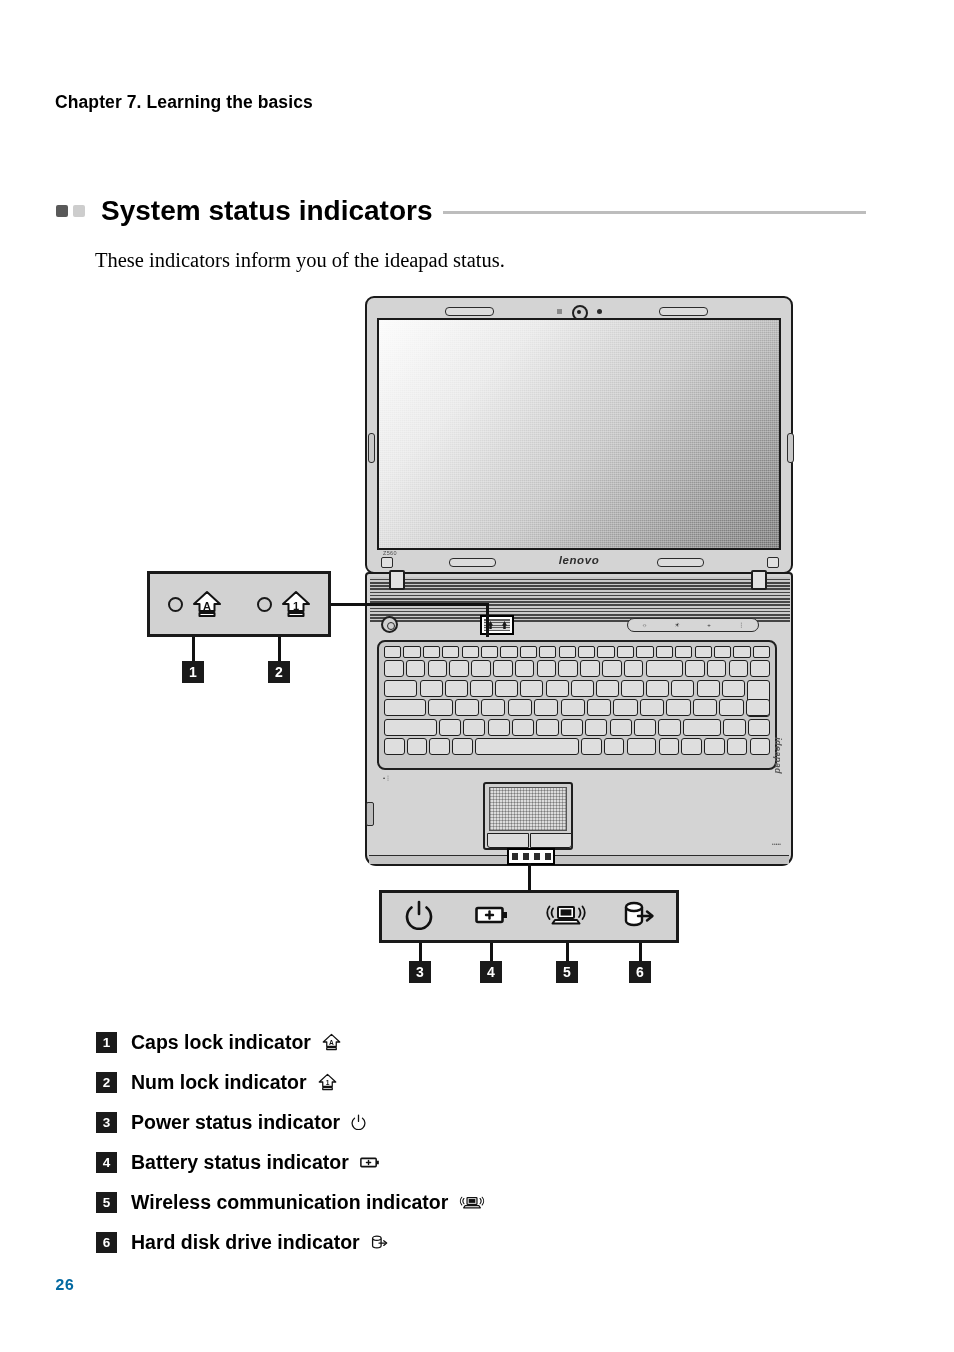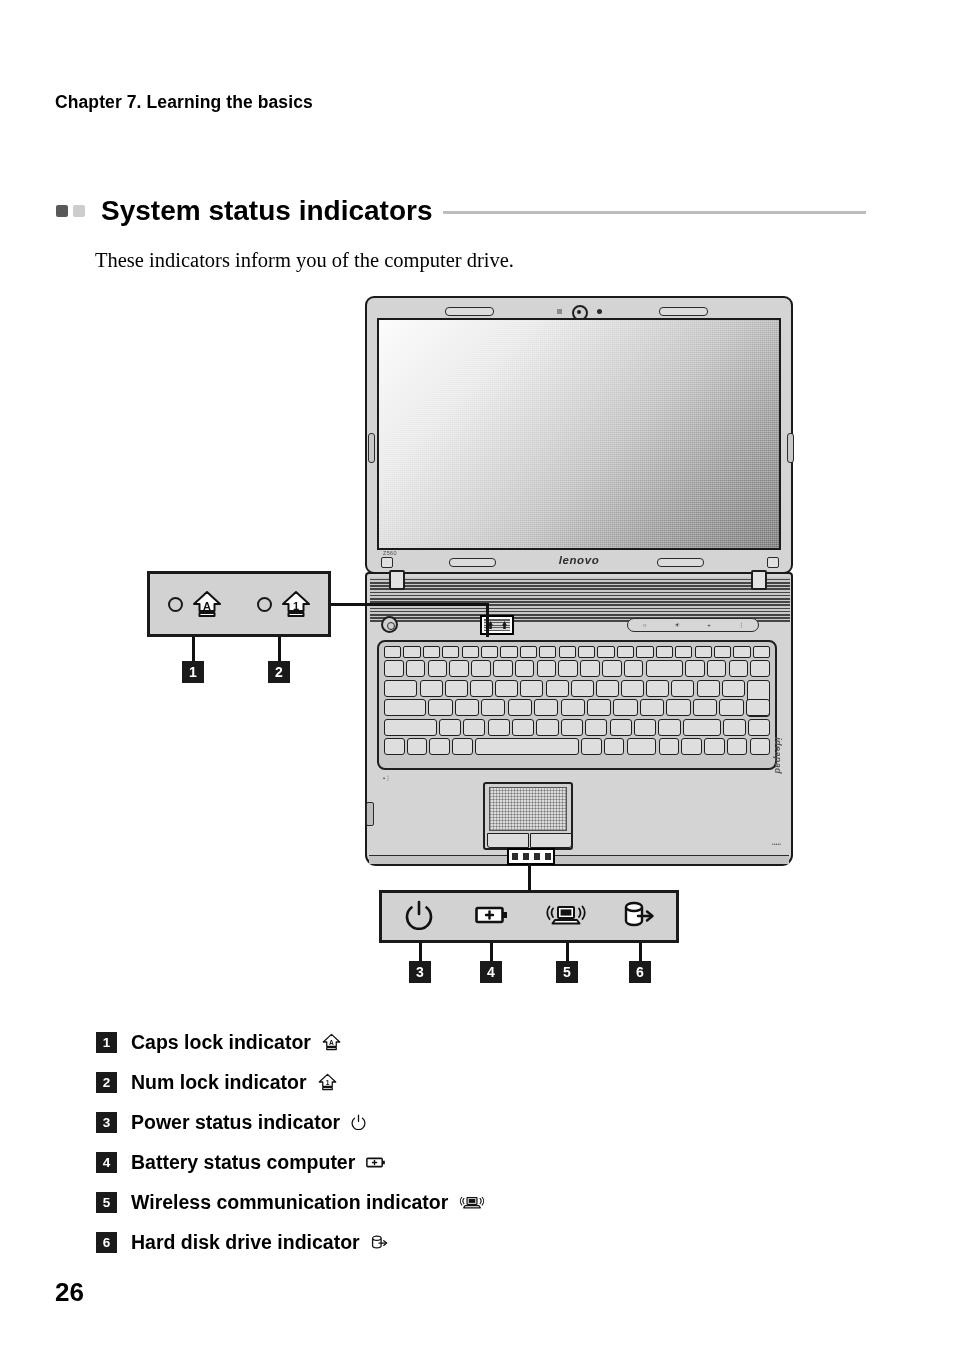--- a/index.html
+++ b/index.html
@@ -523,39 +523,39 @@
     display: flex;
     align-items: center;
     height: 22px;
   }
 
   
   .page-number {
     position: absolute;
     left: 55px;
     top: 1277px;
-    font-family: Liberation Sans, sans-serif;
-    font-size: 26px;
+    font-family: Liberation Mono, monospace;
+    font-size: 16px;
     font-weight: bold;
-    color: #000000;
+    color: #0369a1;
   }
 </style>
 </head>
 <body>
 
 <div class="chapter-header">Chapter 7. Learning the basics</div>
 
 <div class="section-title-row">
   <span class="bullet-dark"></span>
   <span class="bullet-light"></span>
   <span class="section-title">System status indicators</span>
   <span class="title-rule"></span>
 </div>
 
-<div class="intro-text">These indicators inform you of the computer drive.</div>
+<div class="intro-text">These indicators inform you of the ideapad status.</div>
 
 <div class="figure">
 
   <div class="laptop">
 
     <div class="lid">
       <div class="mic-slot mic-top-l"></div>
       <div class="mic-slot mic-top-r"></div>
       <div class="cam-dot-sq"></div>
       <div class="webcam"></div>
@@ -846,21 +846,21 @@
     <span class="legend-icon">
       <svg viewBox="0 0 28 30" width="15" height="16" aria-hidden="true">
         <path d="M6.5 8 A12 12 0 1 0 21.5 8" fill="none" stroke="#111" stroke-width="2.4" stroke-linecap="round"></path>
         <line x1="14" y1="2" x2="14" y2="14" stroke="#111" stroke-width="2.4" stroke-linecap="round"></line>
       </svg>
     </span>
   </div>
 
   <div class="legend-row">
     <span class="legend-badge">4</span>
-    <span class="legend-label">Battery status computer</span>
+    <span class="legend-label">Battery status indicator</span>
     <span class="legend-icon">
       <svg viewBox="0 0 34 20" width="20" height="13" aria-hidden="true">
         <rect x="1.5" y="3" width="26" height="14" rx="1.5" fill="#fff" stroke="#111" stroke-width="2.6"></rect>
         <rect x="27.5" y="7" width="4.5" height="6" fill="#111"></rect>
         <line x1="14.5" y1="6.5" x2="14.5" y2="13.5" stroke="#111" stroke-width="2.4" stroke-linecap="round"></line>
         <line x1="11" y1="10" x2="18" y2="10" stroke="#111" stroke-width="2.4" stroke-linecap="round"></line>
       </svg>
     </span>
   </div>
 

